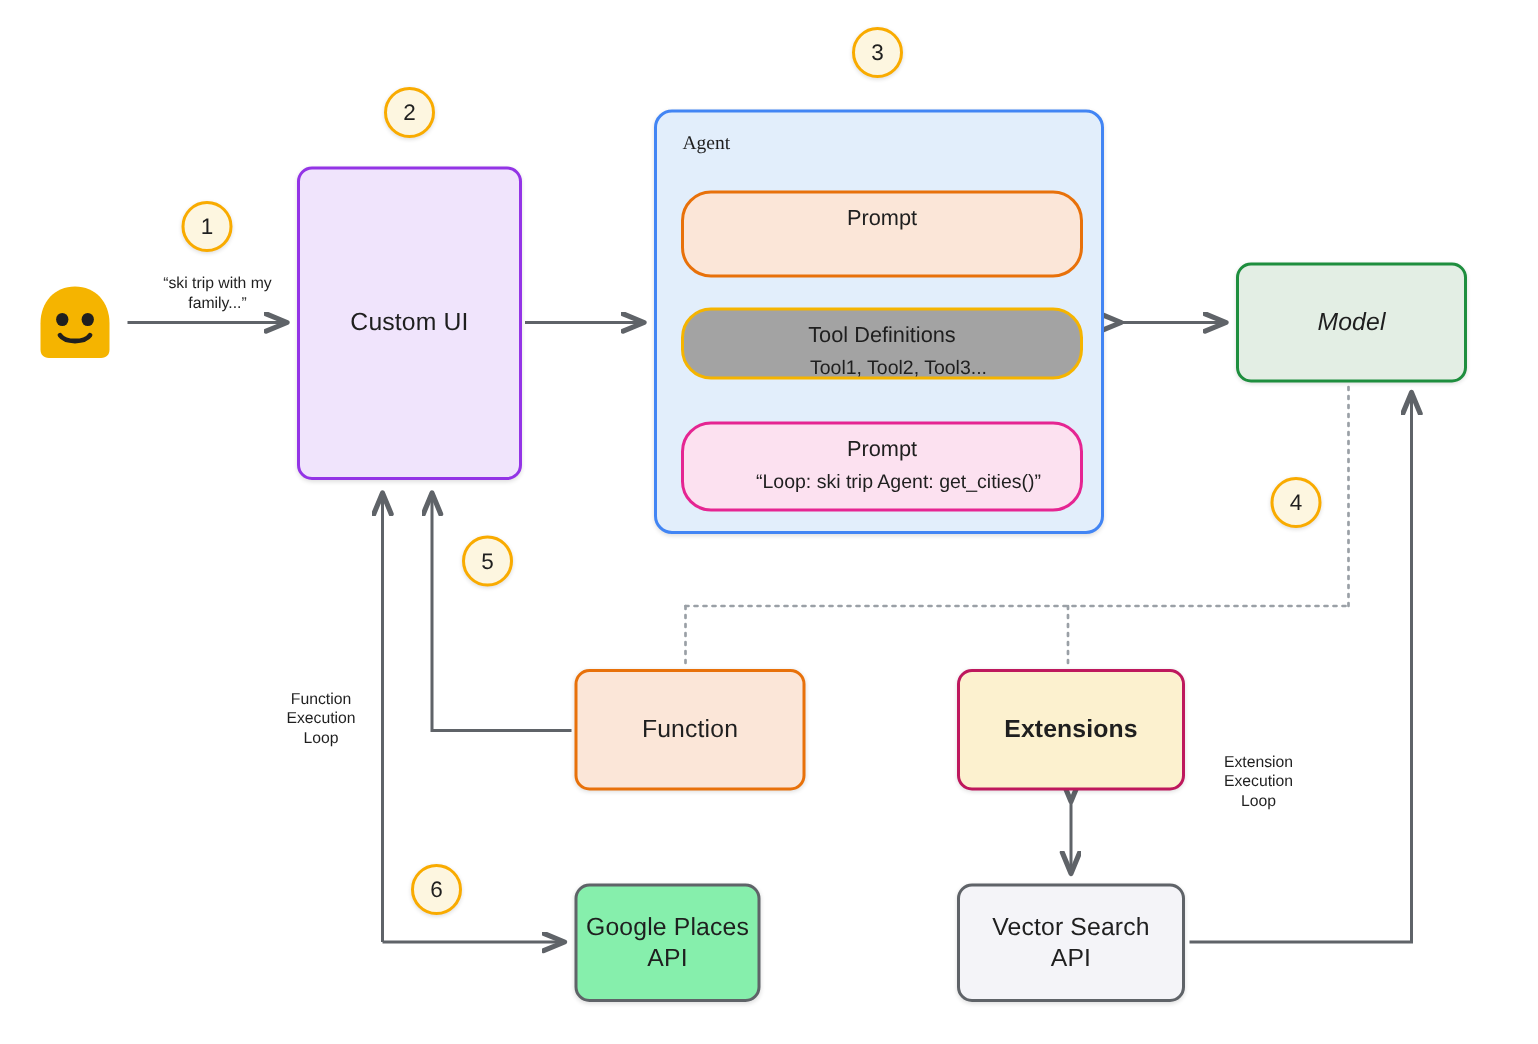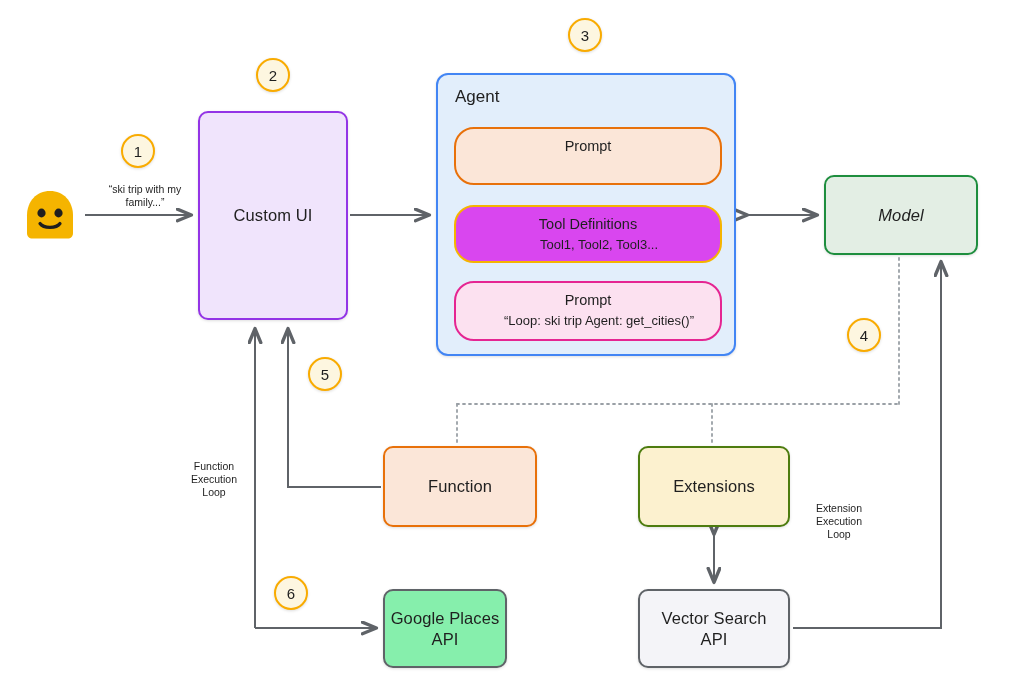--- a/index.html
+++ b/index.html
@@ -19,41 +19,41 @@
         text-align:center;border-radius:10px;}
   .node .lbl{font-size:16.5px;letter-spacing:.1px;line-height:1.25;}
 
   
   #custom-ui{left:198px;top:111px;width:150px;height:209px;background:#f0e4fc;border:2px solid #9334e6;
              box-shadow:0 1px 3px rgba(0,0,0,.13);}
 
   
   #agent{left:436px;top:73px;width:300px;height:283px;background:#e2eefb;border:2px solid #4285f4;
          border-radius:12px;display:block;box-shadow:0 1px 3px rgba(0,0,0,.13);}
-  #agent .agent-title{position:absolute;left:17px;top:12px;font-size:17px;color:#1f1f1f;}
+  #agent .agent-title{position:absolute;left:17px;top:12px;font-size:13px;color:#1f1f1f;font-family:Liberation Serif, serif;}
 
   .inner{position:absolute;left:16px;width:268px;box-sizing:border-box;border-radius:20px;
          padding:9px 12px 10px 12px;text-align:center;}
   .inner .hd{font-size:14.5px;line-height:1.2;color:#1f1f1f;}
   .inner .sub{font-size:13px;line-height:1.25;margin-top:4px;margin-left:22px;color:#1f1f1f;}
   #inner-prompt-1{top:52px;height:58px;background:#fbe6d8;border:2px solid #e8710a;}
-  #inner-tools{top:130px;height:58px;background:#d946ef;border:2px solid #f5b400;}
+  #inner-tools{top:130px;height:48px;background:#a3a3a3;border:2px solid #f5b400;}
   #inner-prompt-2{top:206px;height:60px;background:#fce1f0;border:2px solid #e52592;}
 
   
   #model{left:824px;top:175px;width:154px;height:80px;background:#e3eee4;border:2px solid #1e8e3e;
          box-shadow:0 1px 3px rgba(0,0,0,.13);font-style:italic;}
 
   
   #function{left:383px;top:446px;width:154px;height:81px;background:#fbe6d8;border:2px solid #e8710a;
             box-shadow:0 1px 3px rgba(0,0,0,.13);}
 
   
-  #extensions{left:638px;top:446px;width:152px;height:81px;background:#fcf1cf;border:2px solid #4d7c0f;
-              box-shadow:0 1px 3px rgba(0,0,0,.13);}
+  #extensions{left:638px;top:446px;width:152px;height:81px;background:#fcf1cf;border:2px solid #be185d;
+              box-shadow:0 1px 3px rgba(0,0,0,.13);font-weight:bold;}
 
   
   #google-places{left:383px;top:589px;width:124px;height:79px;background:#86efac;border:2px solid #5f6368;
                  box-shadow:0 1px 3px rgba(0,0,0,.13);}
   #vector-search{left:638px;top:589px;width:152px;height:79px;background:#f4f4f8;border:2px solid #5f6368;
                  box-shadow:0 1px 3px rgba(0,0,0,.13);}
 
   
   .marker{position:absolute;width:34px;height:34px;border-radius:50%;background:#fdf6e0;
           border:2px solid #f9ab00;display:flex;align-items:center;justify-content:center;

